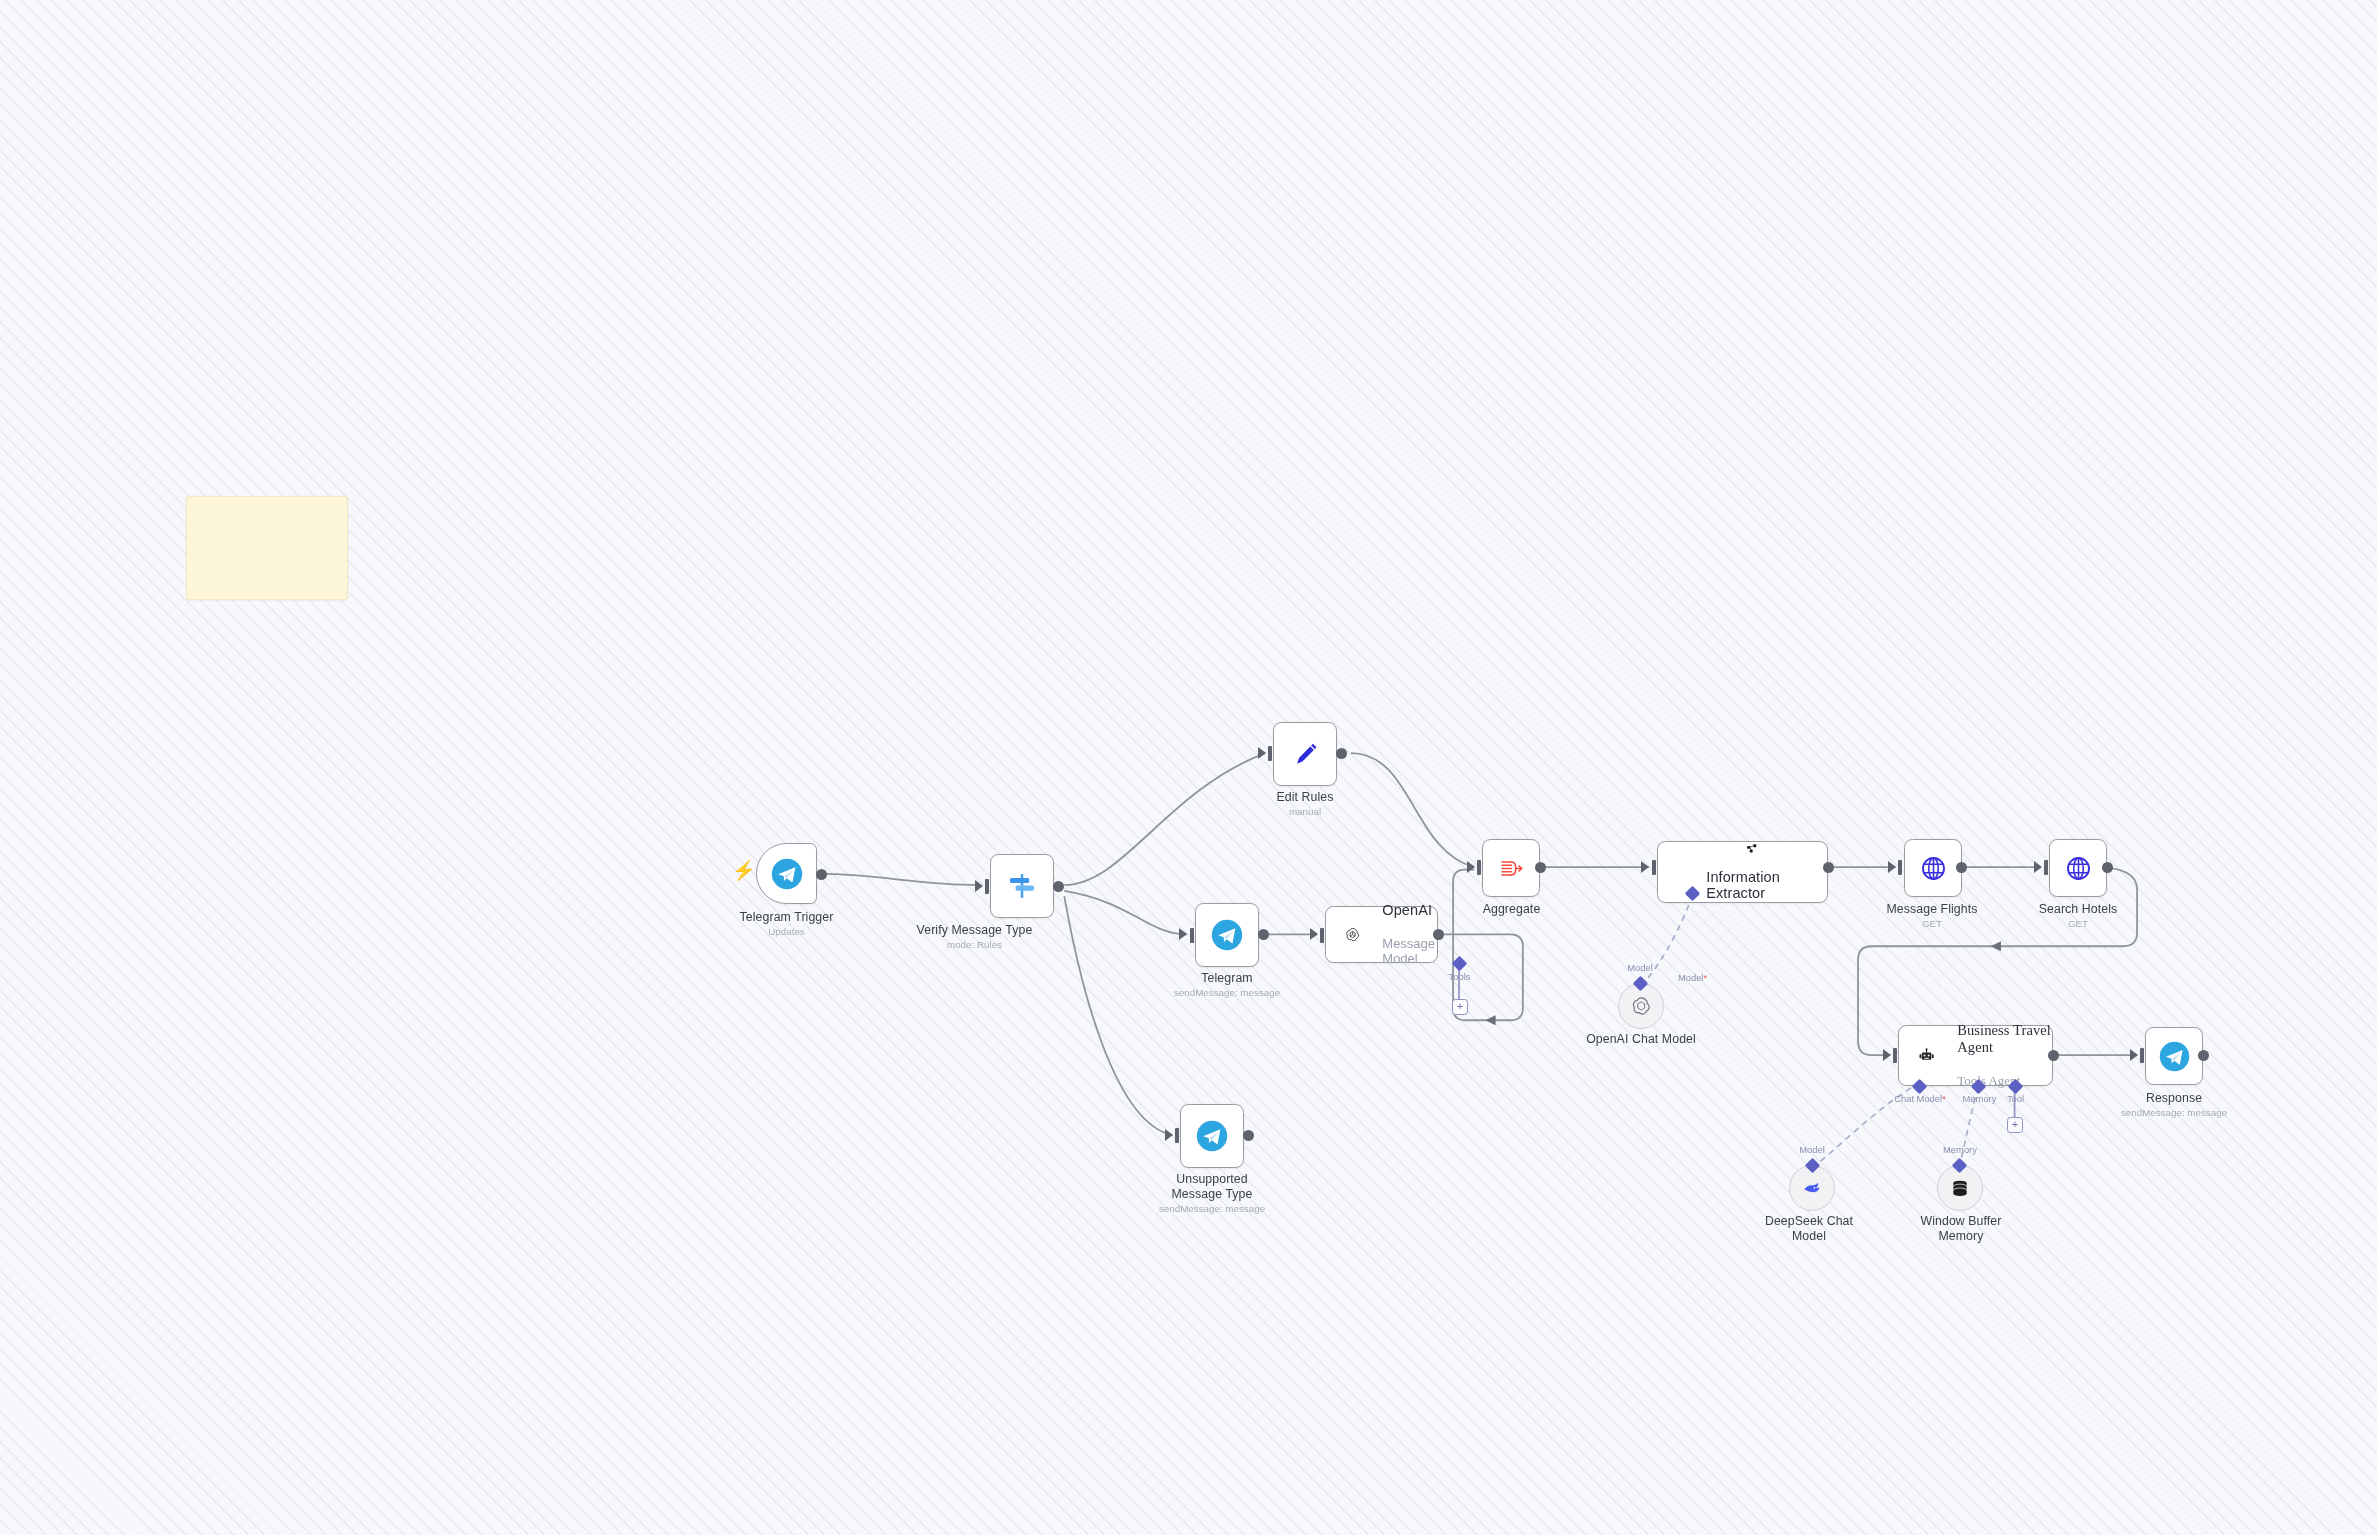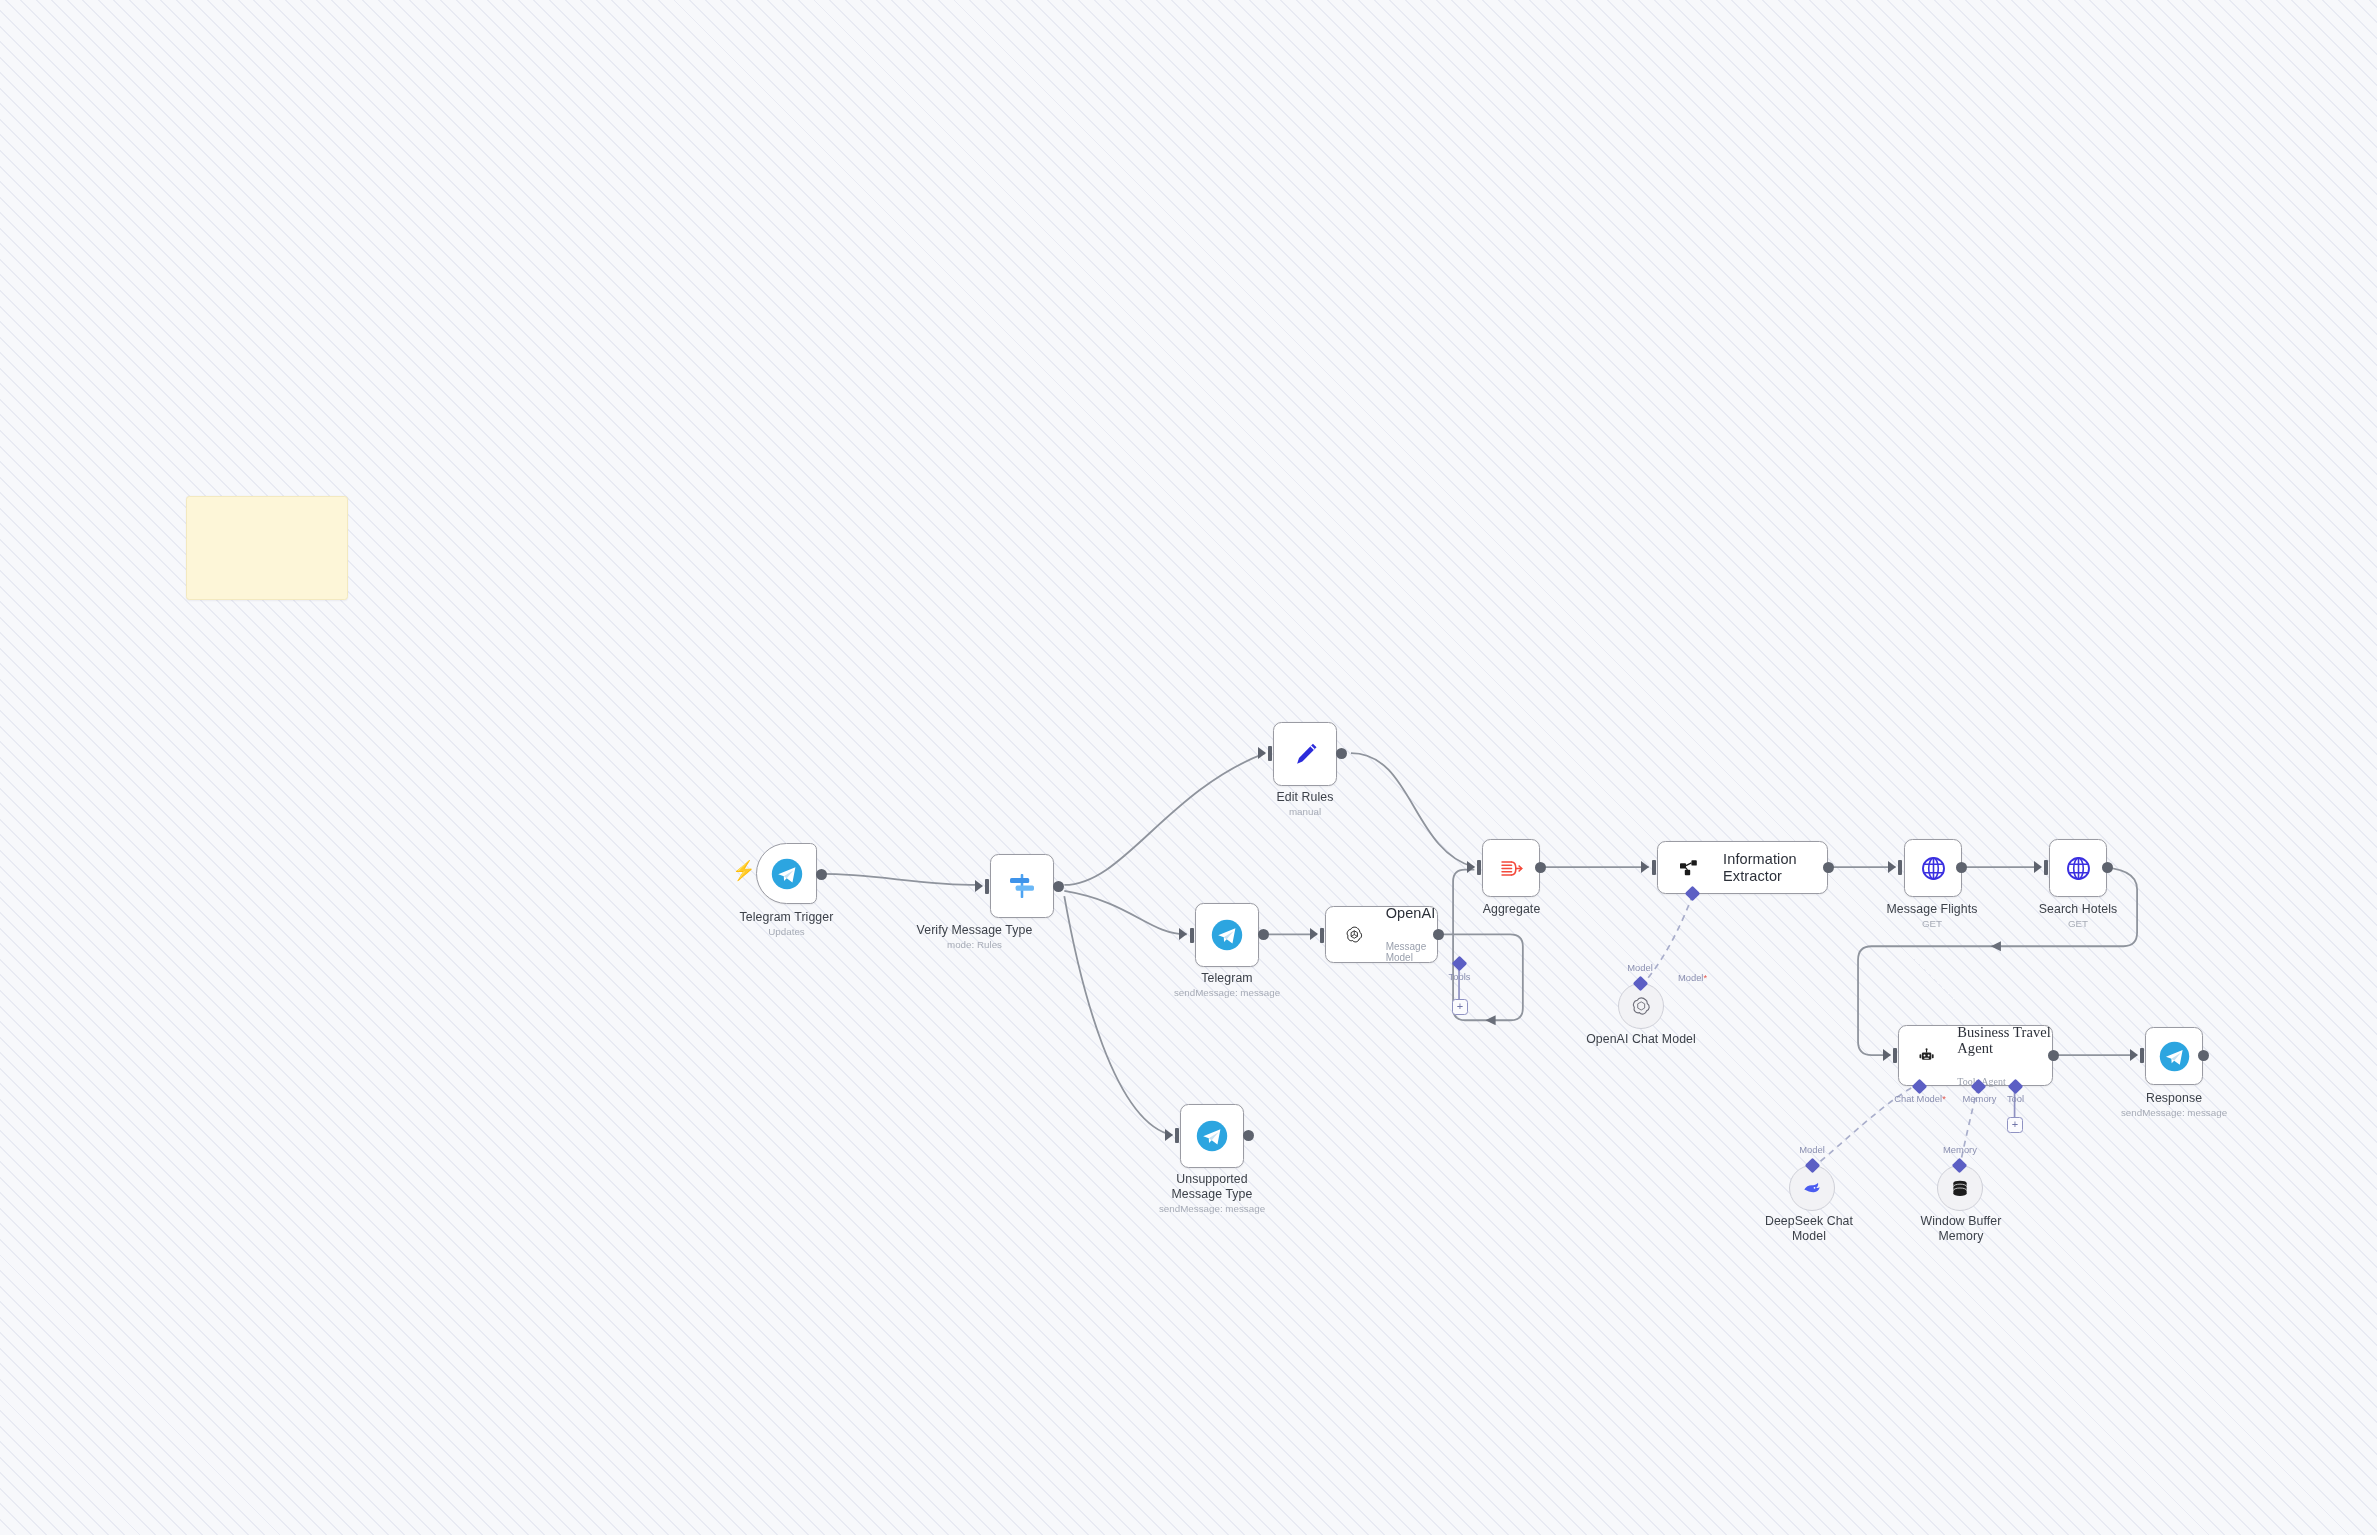--- a/index.html
+++ b/index.html
@@ -67,21 +67,21 @@
     flex-direction: column;
     justify-content: center;
     line-height: 1.15;
   }
   .node-inner-title .t {
     font-size: 14.5px;
     color: #2b2f38;
     letter-spacing: 0.1px;
   }
   .node-inner-title .s {
-    font-size: 10px;
+    font-size: 13px;
     color: #9aa0ad;
     margin-top: 19px;
   }
 
   
   .caption {
     position: absolute;
     text-align: center;
     pointer-events: none;
   }
@@ -346,21 +346,21 @@
     </svg>
   </div>
   <div class="port-in-bar" style="left:1477px; top:860px;"></div>
   <div class="port-in" style="left:1467px; top:861px;"></div>
   <div class="port-out" style="left:1535px; top:862px;"></div>
   <div class="caption" style="left:1452px; top:902px; width:119px;">
     <div class="t">Aggregate</div>
     <div class="s"></div>
   </div>
 
-  <div class="node wide" style="left:1657px; top:841px; width:171px; height:53px;">
+  <div class="node wide" style="left:1657px; top:841px; width:171px; height:62px;flex-direction:column;">
     <svg class="icon-svg" width="24" height="24" viewBox="0 0 40 40">
       <rect x="5" y="12" width="10" height="9" rx="1.5" fill="#1b1b1b"></rect>
       <rect x="24" y="7" width="9" height="9" rx="1.5" fill="#1b1b1b"></rect>
       <rect x="13" y="23" width="9" height="9" rx="1.5" fill="#1b1b1b"></rect>
       <path d="M15 16 L24 11.5 M14 19 L17.5 23" stroke="#1b1b1b" stroke-width="2.1" fill="none"></path>
     </svg>
     <div class="node-inner-title" style="margin-left:8.5px; max-width:100px;">
       <span class="t">Information Extractor</span>
     </div>
   </div>

